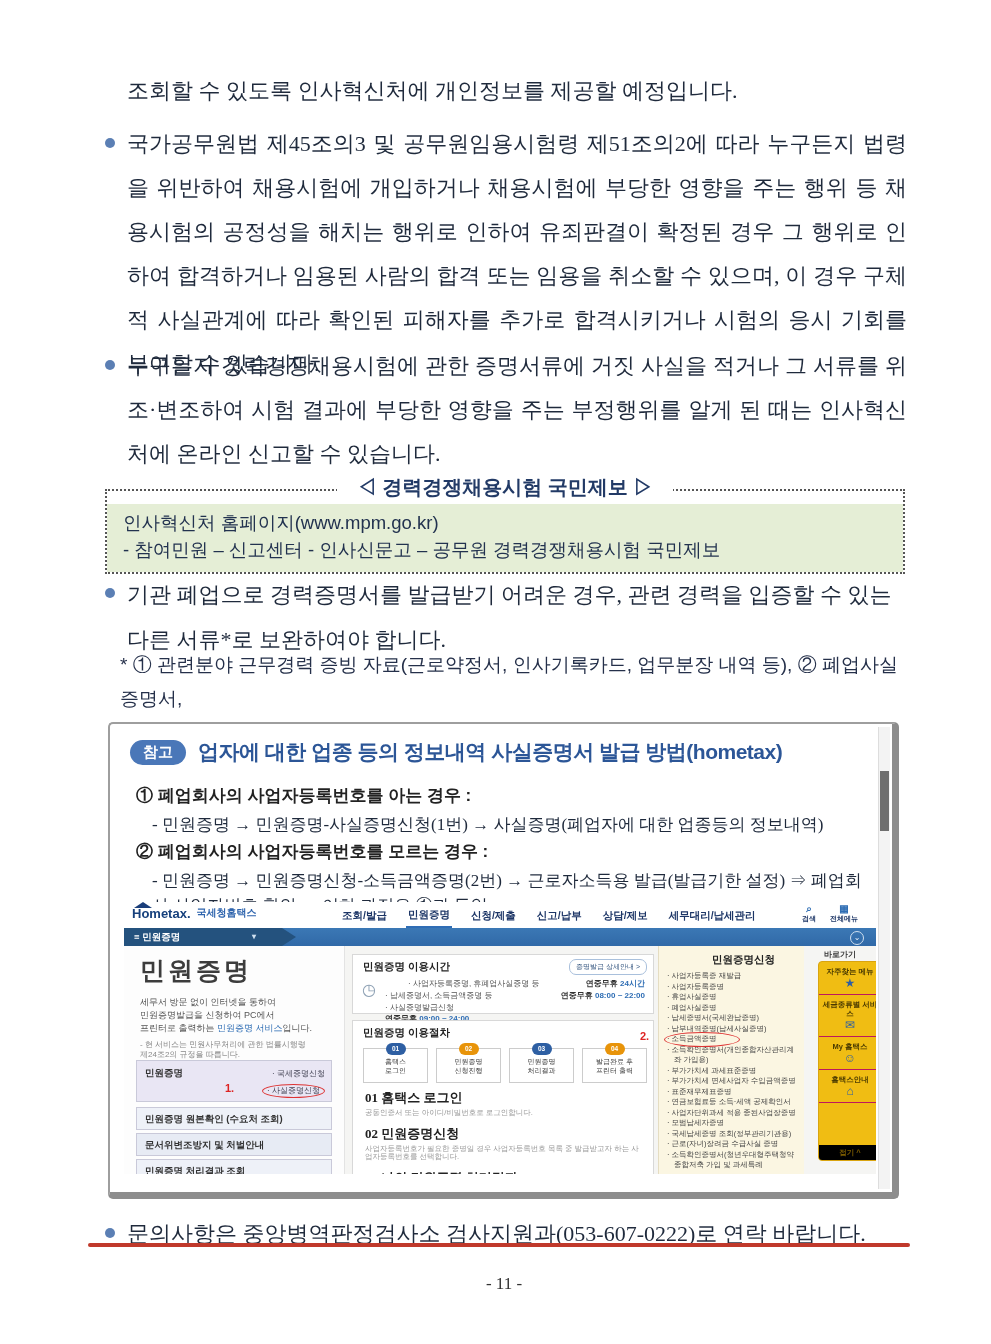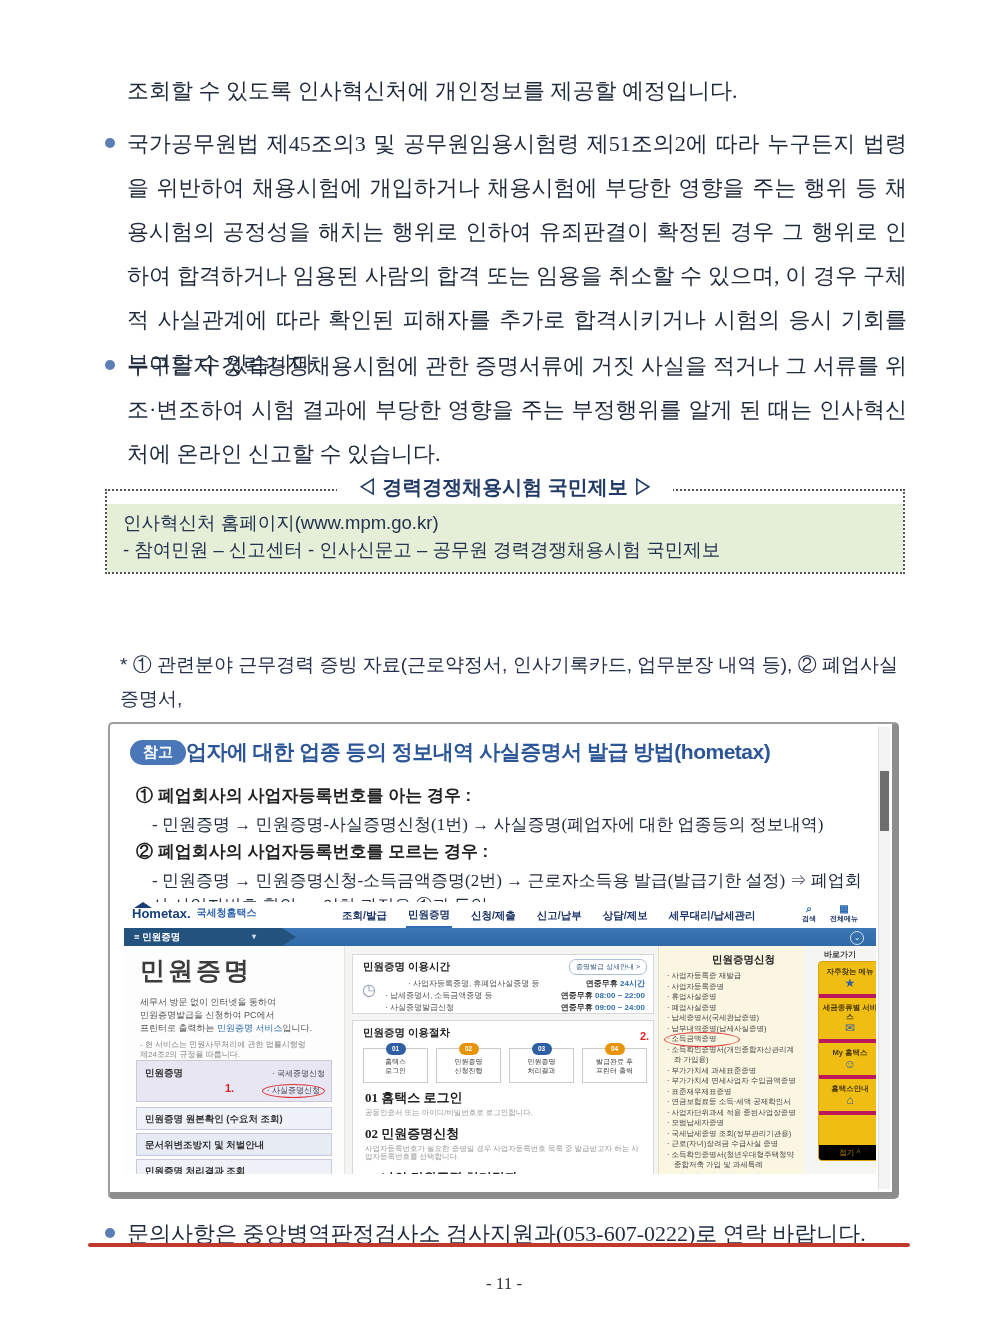--- a/index.html
+++ b/index.html
@@ -28,21 +28,21 @@
   
   .footnote { position:absolute; left:120px; top:648px; width:790px;
               font-family:"Liberation Sans", sans-serif; font-size:19px;
               color:#25304a; line-height:34px; }
   .footnote .fn2 { padding-left:20px; }
 
   
   .refbox { position:absolute; left:108px; top:722px; width:782px; height:468px;
             border:2px solid #9e9e9e; border-right:7px solid #8d8d8d;
             border-bottom:7px solid #8d8d8d; border-radius:5px; background:#fff; }
-  .ref-header { position:absolute; left:20px; top:14px; display:flex; align-items:center; }
+  .ref-header { position:absolute; left:20px; top:14px; display:flex; align-items:center; gap:12px; }
   .ref-badge { background:#4a77b8; color:#fff; font-family:"Liberation Sans", sans-serif;
                font-weight:bold; font-size:15px; padding:3px 13px; border-radius:14px; }
   .ref-title { font-family:"Liberation Sans", sans-serif; font-weight:bold; font-size:21px;
                color:#2c5697; letter-spacing:-0.5px; }
   .ref-case-title { position:absolute; left:26px; font-family:"Liberation Sans", sans-serif;
                     font-weight:bold; font-size:17px; color:#222; }
   .ref-case-step { position:absolute; left:42px; font-size:17px; color:#1f2a3c; width:710px; line-height:25px; }
   .c1t { top:60px; } .c1s { top:88px; } .c2t { top:116px; } .c2s { top:144px; }
 
   .ref-scrollbar { position:absolute; right:2px; top:3px; bottom:3px; width:11px;
@@ -93,21 +93,21 @@
   .ht-menu-simple { height:23px; line-height:21px; padding-left:8px; background:#eef1f8; }
   .m2 { top:161px; } .m3 { top:187px; background:#e7ebf4; } .m4 { top:213px; }
 
   
   .ht-hours { position:absolute; left:228px; top:8px; width:300px; height:58px; background:#fff; border:1px solid #d8d8d8; }
   .ht-box-title { position:absolute; left:10px; top:5px; font-weight:bold; font-size:10.5px; color:#222; }
   .ht-hours-btn { position:absolute; right:6px; top:4px; font-size:7px; color:#33557f;
                   border:1px solid #a9c0dc; border-radius:7px; padding:2px 6px; background:#fff; }
   .ht-clock { position:absolute; left:9px; top:25px; font-size:16px; color:#8fa2b5; }
   .ht-hrow { position:absolute; left:32px; right:8px; font-size:8px; color:#555; display:flex; justify-content:space-between; }
-  .hr1 { top:23px;margin-left:23px; } .hr2 { top:35px; } .hr3 { top:47px; }
+  .hr1 { top:23px;margin-left:23px; } .hr2 { top:35px; } .hr3 { top:47px;flex-direction:column; }
   .ht-hrow b { color:#333; } .ht-hrow .tm { color:#2e6db4; font-weight:bold; }
 
   .ht-proc { position:absolute; left:228px; top:74px; width:300px; height:156px; background:#fff; border:1px solid #d8d8d8; }
   .ht-steps { position:absolute; left:10px; top:27px; display:flex; gap:8px; }
   .ht-step { position:relative; width:63px; height:33px; border:1px solid #ccc; background:#fff; text-align:center; }
   .ht-step-num { position:absolute; top:-6px; left:50%; transform:translateX(-50%); width:20px; height:12px;
                  border-radius:6px; color:#fff; font-size:6.5px; font-weight:bold; line-height:12px; }
   .sn-blue { background:#2e5fa3; } .sn-orange { background:#e8940a; }
   .ht-step-label { padding-top:9px; font-size:7px; line-height:8.5px; color:#333; }
   .ht-details { position:absolute; left:12px; top:68px; right:10px; }
@@ -123,21 +123,21 @@
   .cert-item { font-size:7.5px; color:#444; line-height:10.5px; padding-left:7px; text-indent:-7px; }
   .cert-item::before { content:"· "; }
   .ht-red2-oval { position:absolute; left:5px; top:86px; width:74px; height:13px;
                   border:1.5px solid #d33; border-radius:50%; }
   .ht-red2 { position:absolute; left:516px; top:84px; color:#d22; font-weight:bold; font-size:11px; }
 
   
   .ht-quick-title { position:absolute; left:700px; top:3px; font-size:8px; font-weight:bold; color:#333; }
   .ht-quick { position:absolute; left:694px; top:15px; width:64px; height:200px; background:#f0bd13;
               border:1px solid #d9a40f; border-radius:4px; box-sizing:border-box; text-align:center; }
-  .ht-qitem { padding:5px 2px 4px; border-bottom:4px solid #be185d; }
+  .ht-qitem { padding:5px 2px 4px; border-bottom:1px solid #be185d; }
   .ht-qlabel { font-size:7.5px; font-weight:bold; color:#4a3a00; line-height:9px; }
   .ht-qico { font-size:12px; color:#2e5fa3; line-height:14px; }
   .ht-qcollapse { position:absolute; left:0; right:0; bottom:0; height:15px; background:#000000;
                   font-size:7.5px; font-weight:bold; color:#7a5b00; line-height:15px;
                   border-radius:0 0 3px 3px; }
 
   
   .b4 { top:1212px; }
   .b4 .btext { text-align:left; }
   .red-underline { position:absolute; left:88px; top:1243px; width:822px; height:4px; background:#c0392b; border-radius:2px; }
@@ -163,20 +163,24 @@
   <div class="report-box">
     <div class="report-legend">
       <span>◁ 경력경쟁채용시험 국민제보 ▷</span>
     </div>
     <div class="report-green">
       <div>인사혁신처 홈페이지(www.mpm.go.kr)</div>
       <div>- 참여민원 – 신고센터 - 인사신문고 – 공무원 경력경쟁채용시험 국민제보</div>
     </div>
   </div>
 
+  <div class="bullet-row b3">
+    <div class="dot"></div>
+    <div class="btext">기관 폐업으로 경력증명서를 발급받기 어려운 경우, 관련 경력을 입증할 수 있는 다른 서류*로 보완하여야 합니다.</div>
+  </div>
 
   <div class="footnote">
     <div class="fn1">* ① 관련분야 근무경력 증빙 자료(근로약정서, 인사기록카드, 업무분장 내역 등), ② 폐업사실증명서,</div>
     <div class="fn2">③ 4대보험자격득실이력확인서 중 1종, ④ 소득금액증명서 → ①, ②, ③, ④ 모두 제출해야 함</div>
   </div>
 
   <div class="refbox">
     <div class="ref-header">
       <span class="ref-badge">참고</span>
       <span class="ref-title">업자에 대한 업종 등의 정보내역 사실증명서 발급 방법(hometax)</span>

